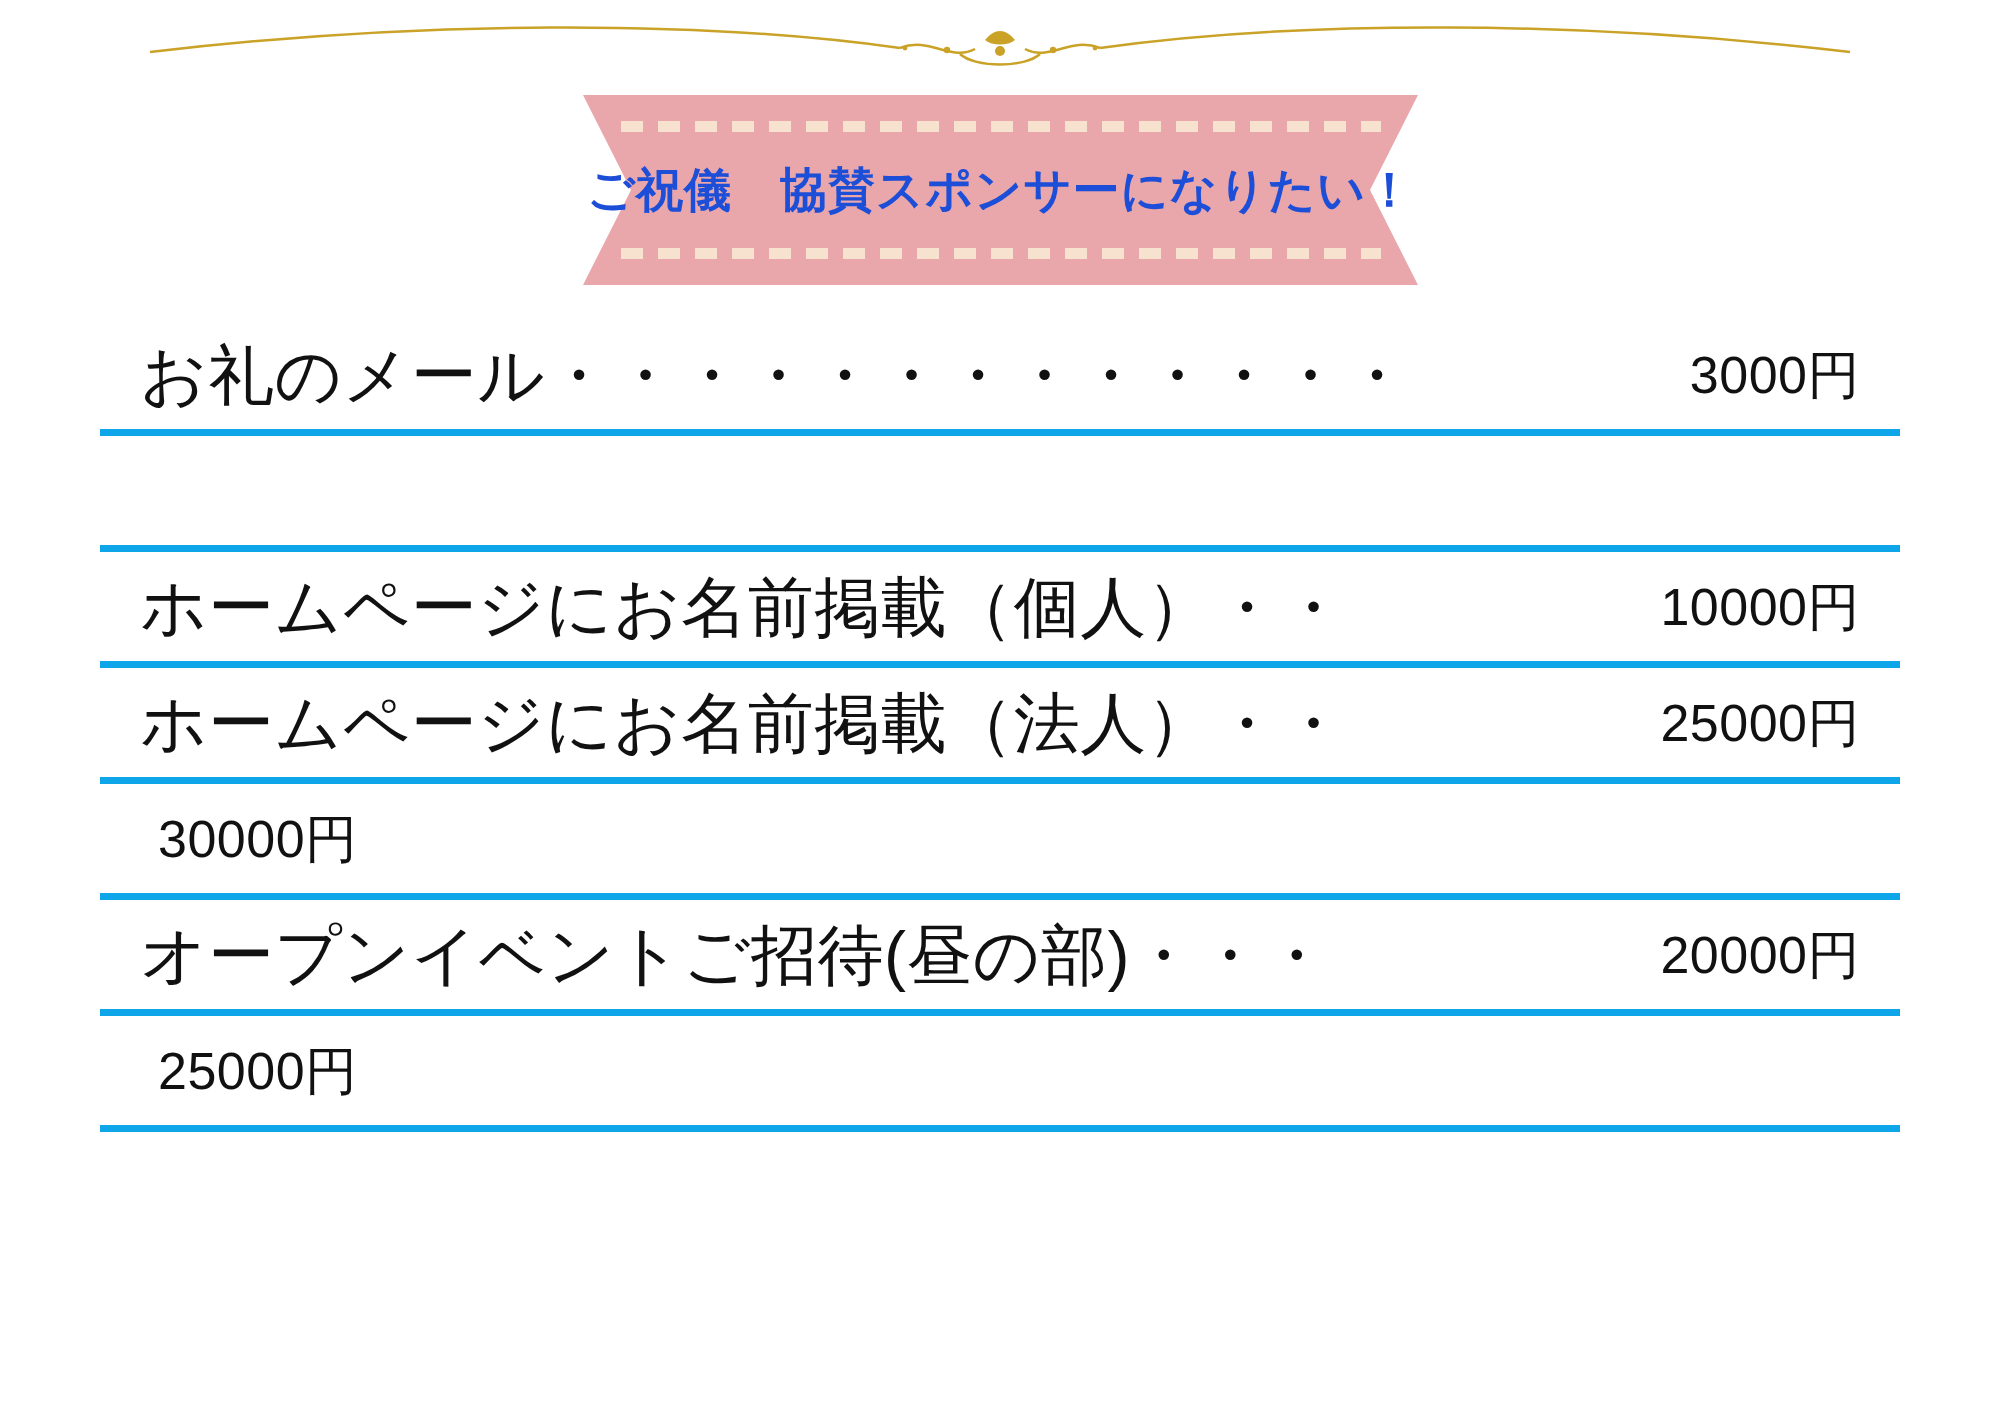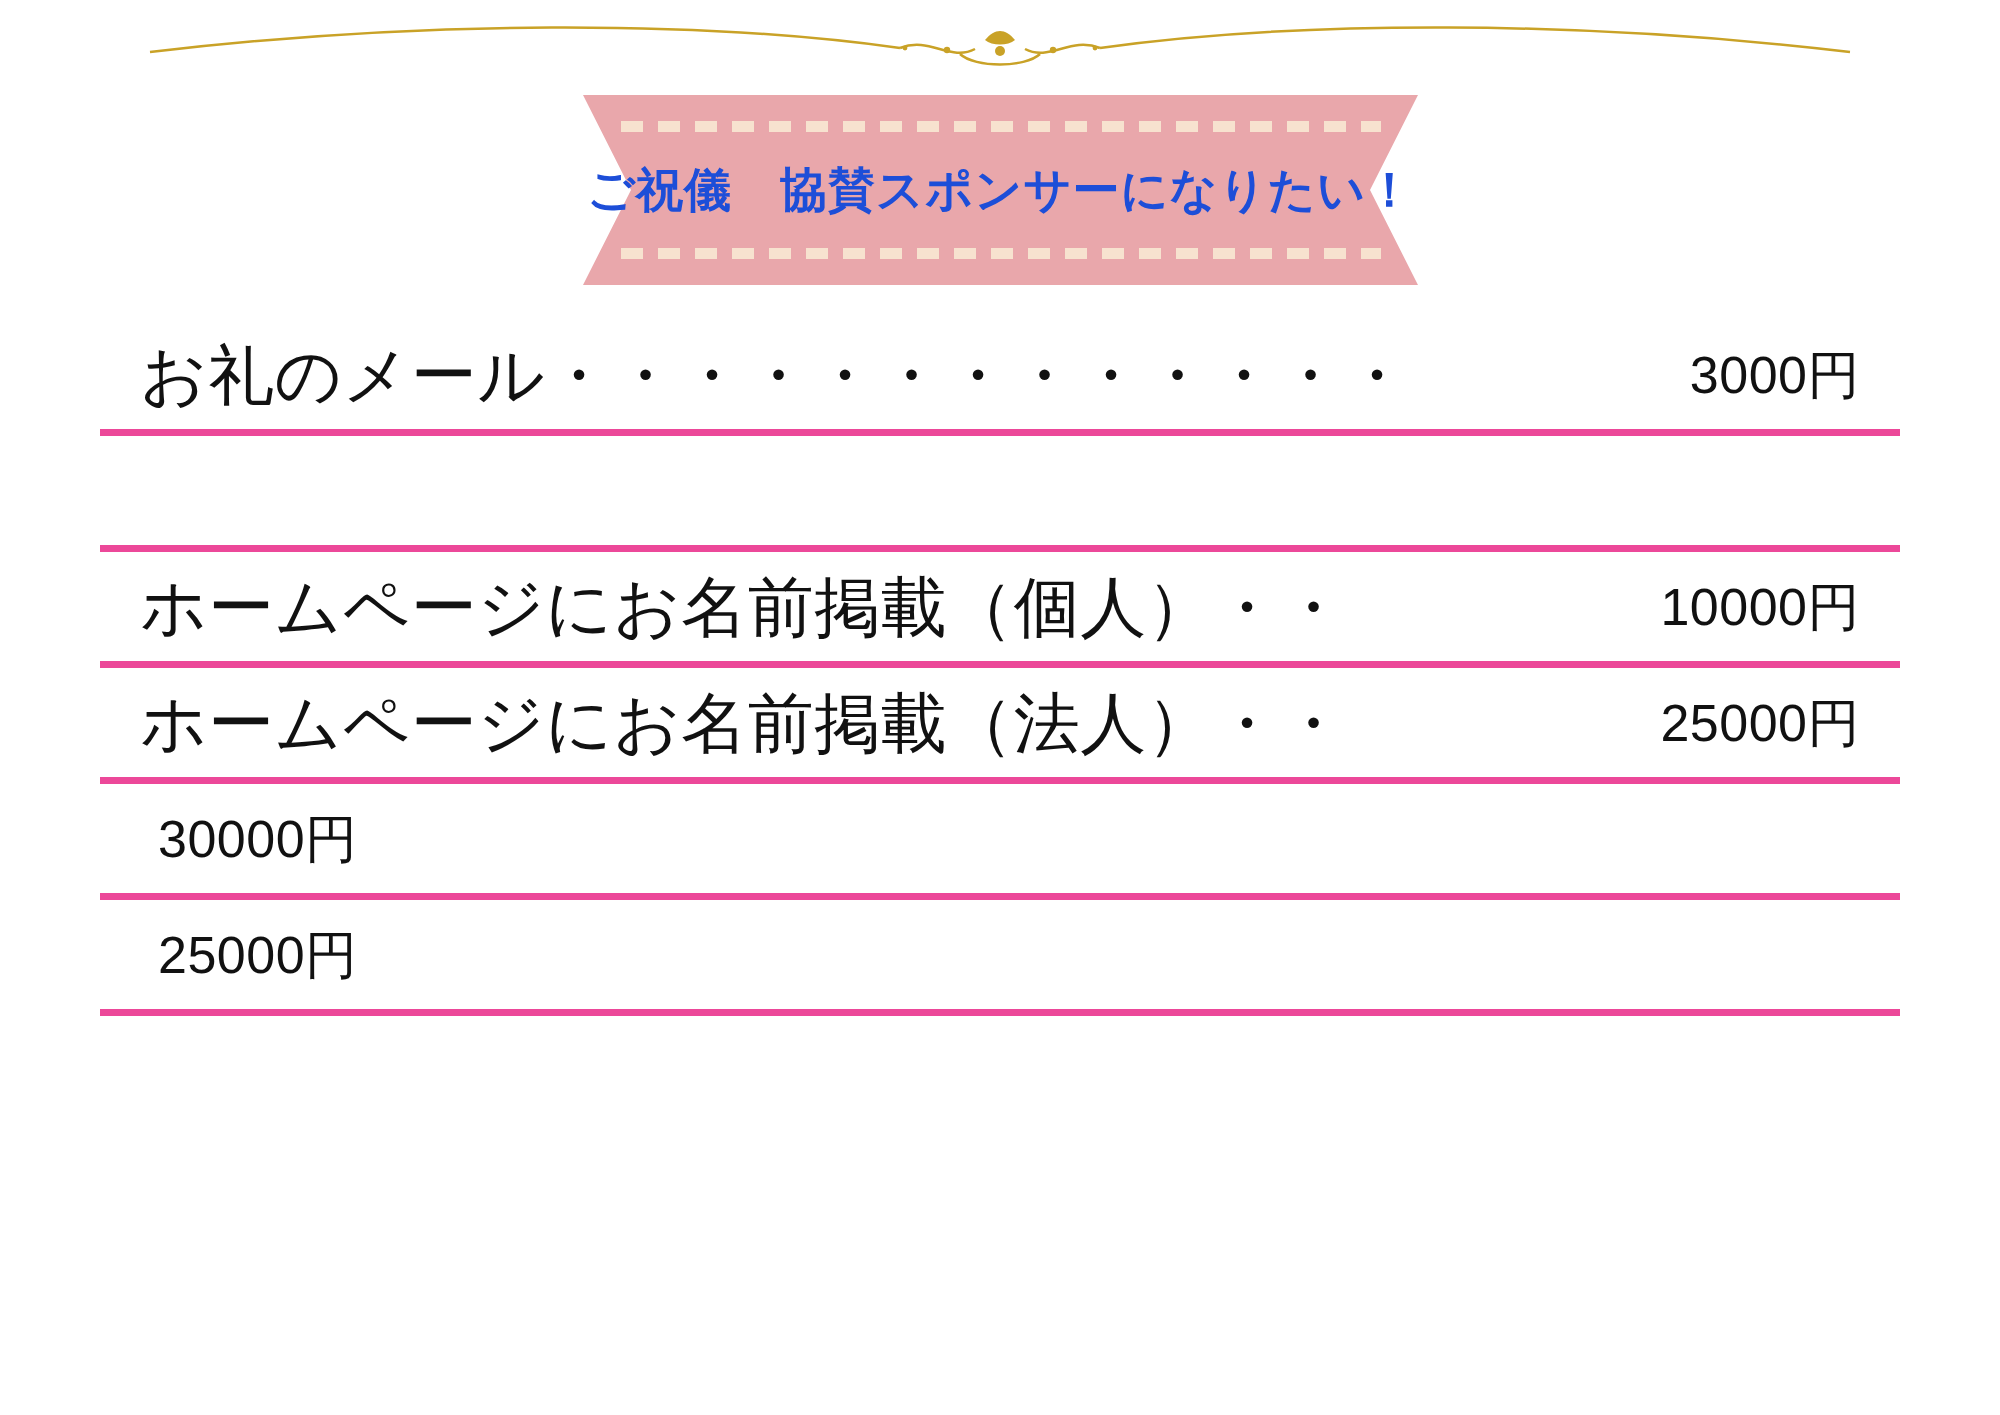--- a/index.html
+++ b/index.html
@@ -87,21 +87,21 @@
   
   .price-list {
     position: absolute;
     top: 320px;
     left: 100px;
     width: 1800px;
   }
   .price-row {
     position: relative;
     height: 116px;
-    border-bottom: 7px solid #ec4899;
+    border-bottom: 7px solid #0ea5e9;
     display: flex;
     align-items: center;
     justify-content: space-between;
     padding: 0 40px 0 40px;
     box-sizing: border-box;
   }
   .price-row .label {
     font-size: 66px;
     line-height: 1;
     white-space: nowrap;
@@ -162,18 +162,22 @@
 
   <div class="price-row">
     <span class="label">ホームページにお名前掲載（法人）・・</span>
     <span class="amount">25000円</span>
   </div>
 
   <div class="price-row">
     <span class="amount">30000円</span>
   </div>
 
+  <div class="price-row">
+    <span class="label">オープンイベントご招待(昼の部)・・・</span>
+    <span class="amount">20000円</span>
+  </div>
 
   <div class="price-row">
     <span class="amount">25000円</span>
   </div>
 
 </div>
 
 </body></html>

